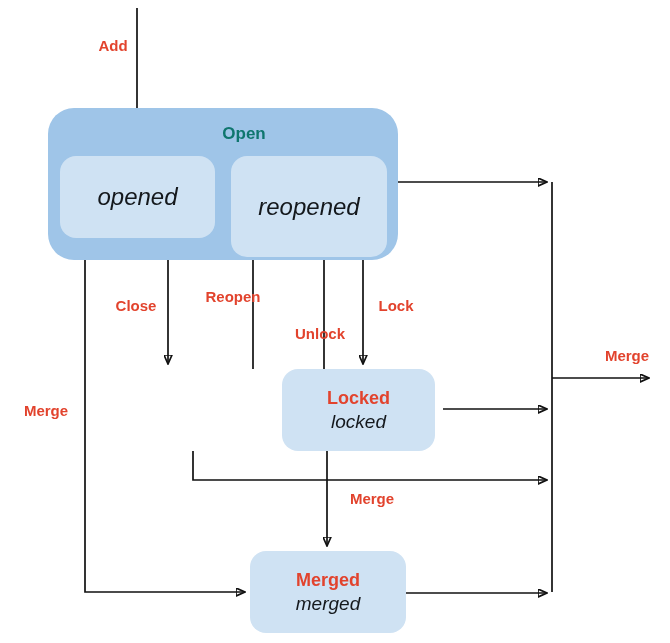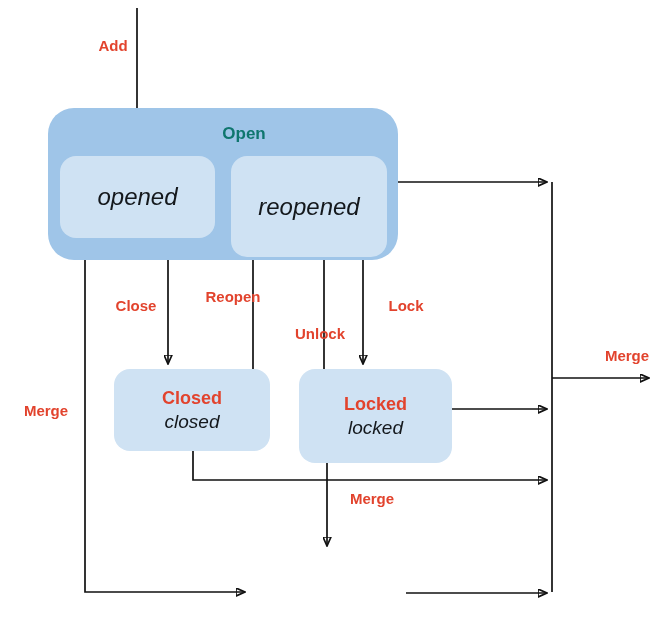--- a/index.html
+++ b/index.html
@@ -77,28 +77,28 @@
     color: #0f766e;
     font-weight: bold;
     font-size: 17px;
     white-space: nowrap;
     margin-left: 20px;
   }
   
   .box-opened   { left: 60px;  top: 156px; width: 155px; height: 82px; }
   .box-reopened { left: 231px; top: 156px; width: 156px; height: 101px; }
   .box-closed   { left: 114px; top: 369px; width: 156px; height: 82px; }
-  .box-locked   { left: 299px; top: 369px; width: 153px; height: 94px; align-items: center; }
+  .box-locked   { left: 282px; top: 369px; width: 153px; height: 82px; align-items: center; }
   .box-merged   { left: 250px; top: 551px; width: 156px; height: 82px; }
   
   .lbl-add         { left: 113px; top: 45px;  }
   .lbl-close       { left: 136px; top: 305px; }
   .lbl-reopen      { left: 233px; top: 296px; }
   .lbl-unlock      { left: 320px; top: 305px; margin-top: 28px; }
-  .lbl-lock        { left: 406px; top: 305px; }
+  .lbl-lock        { left: 396px; top: 305px; }
   .lbl-merge-left  { left: 46px;  top: 410px; }
   .lbl-merge-right { left: 372px; top: 498px; }
   .lbl-delete      { left: 627px; top: 355px; }
 </style>
 </head>
 <body>
 
 <div class="canvas">
 
   <svg class="edges" viewBox="0 0 670 643" xmlns="http://www.w3.org/2000/svg">
@@ -126,30 +126,30 @@
   <div class="group-title">Open</div>
 
   <div class="box sub-box box-opened">
     <span class="state-value">opened</span>
   </div>
 
   <div class="box sub-box box-reopened">
     <span class="state-value">reopened</span>
   </div>
 
-  <div class="box box-closed">
-    <span class="state-name">Closed</span>
-    <span class="state-value">closed</span>
-  </div>
 
   <div class="box box-locked">
     <span class="state-name">Locked</span>
     <span class="state-value">locked</span>
   </div>
 
+  <div class="box box-merged">
+    <span class="state-name">Merged</span>
+    <span class="state-value">merged</span>
+  </div>
 
   <div class="edge-label lbl-add">Add</div>
   <div class="edge-label lbl-close">Close</div>
   <div class="edge-label lbl-reopen">Reopen</div>
   <div class="edge-label lbl-unlock">Unlock</div>
   <div class="edge-label lbl-lock">Lock</div>
   <div class="edge-label lbl-merge-left">Merge</div>
   <div class="edge-label lbl-merge-right">Merge</div>
   <div class="edge-label lbl-delete">Merge</div>
 

